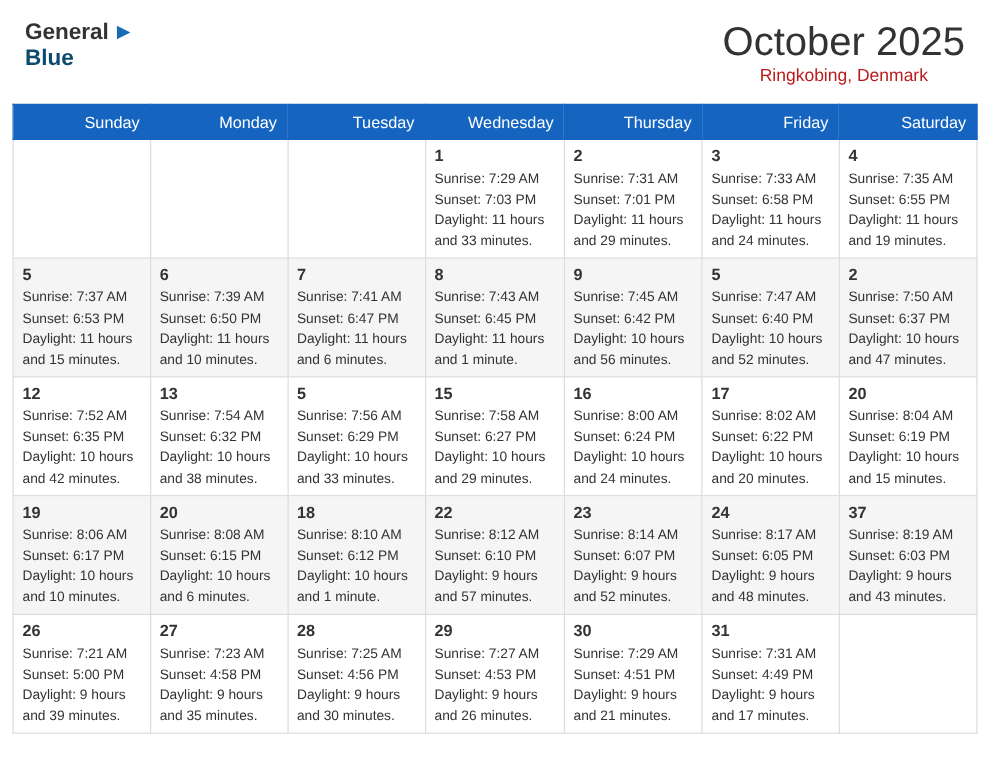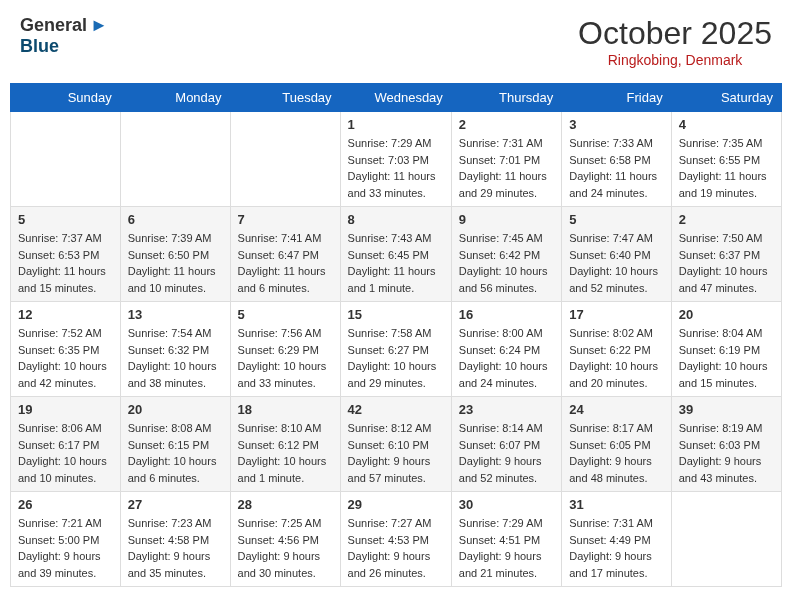--- a/index.html
+++ b/index.html
@@ -203,33 +203,33 @@
         </td>
         <td>
           <span class="day-number">20</span>
           <div class="day-info">Sunrise: 8:08 AM<br>Sunset: 6:15 PM<br>Daylight: 10 hours<br>and 6 minutes.</div>
         </td>
         <td>
           <span class="day-number">18</span>
           <div class="day-info">Sunrise: 8:10 AM<br>Sunset: 6:12 PM<br>Daylight: 10 hours<br>and 1 minute.</div>
         </td>
         <td>
-          <span class="day-number">42</span>
+          <span class="day-number">22</span>
           <div class="day-info">Sunrise: 8:12 AM<br>Sunset: 6:10 PM<br>Daylight: 9 hours<br>and 57 minutes.</div>
         </td>
         <td>
           <span class="day-number">23</span>
           <div class="day-info">Sunrise: 8:14 AM<br>Sunset: 6:07 PM<br>Daylight: 9 hours<br>and 52 minutes.</div>
         </td>
         <td>
           <span class="day-number">24</span>
           <div class="day-info">Sunrise: 8:17 AM<br>Sunset: 6:05 PM<br>Daylight: 9 hours<br>and 48 minutes.</div>
         </td>
         <td>
-          <span class="day-number">39</span>
+          <span class="day-number">37</span>
           <div class="day-info">Sunrise: 8:19 AM<br>Sunset: 6:03 PM<br>Daylight: 9 hours<br>and 43 minutes.</div>
         </td>
       </tr>
       <tr class="row-white">
         <td>
           <span class="day-number">26</span>
           <div class="day-info">Sunrise: 7:21 AM<br>Sunset: 5:00 PM<br>Daylight: 9 hours<br>and 39 minutes.</div>
         </td>
         <td>
           <span class="day-number">27</span>

